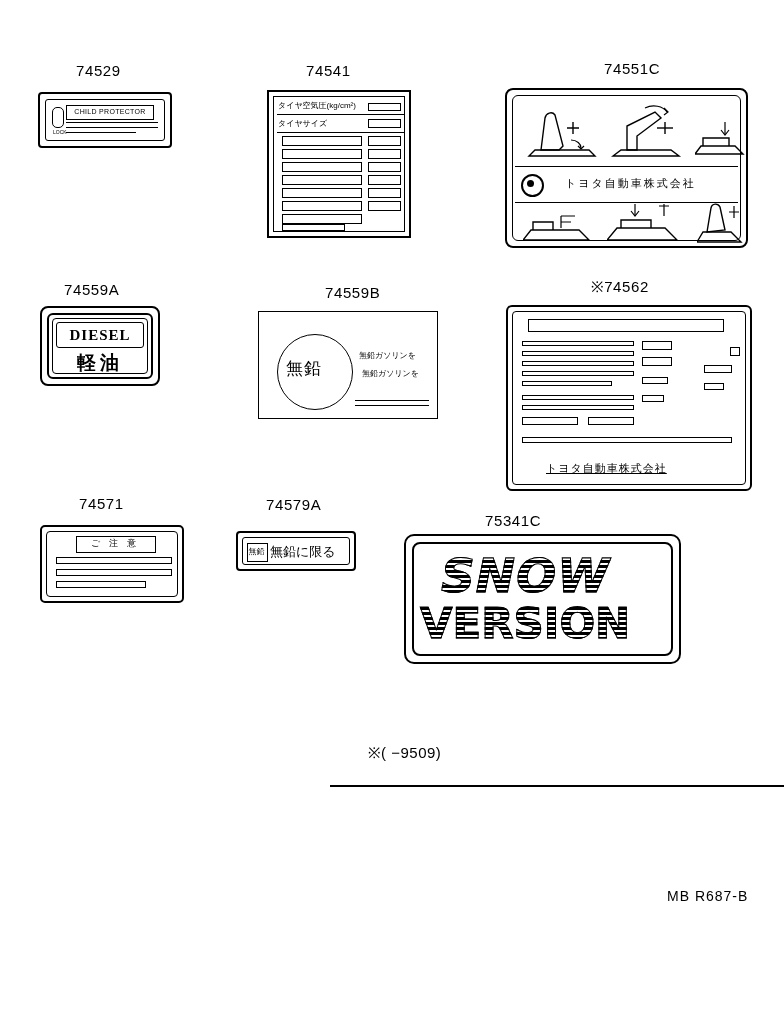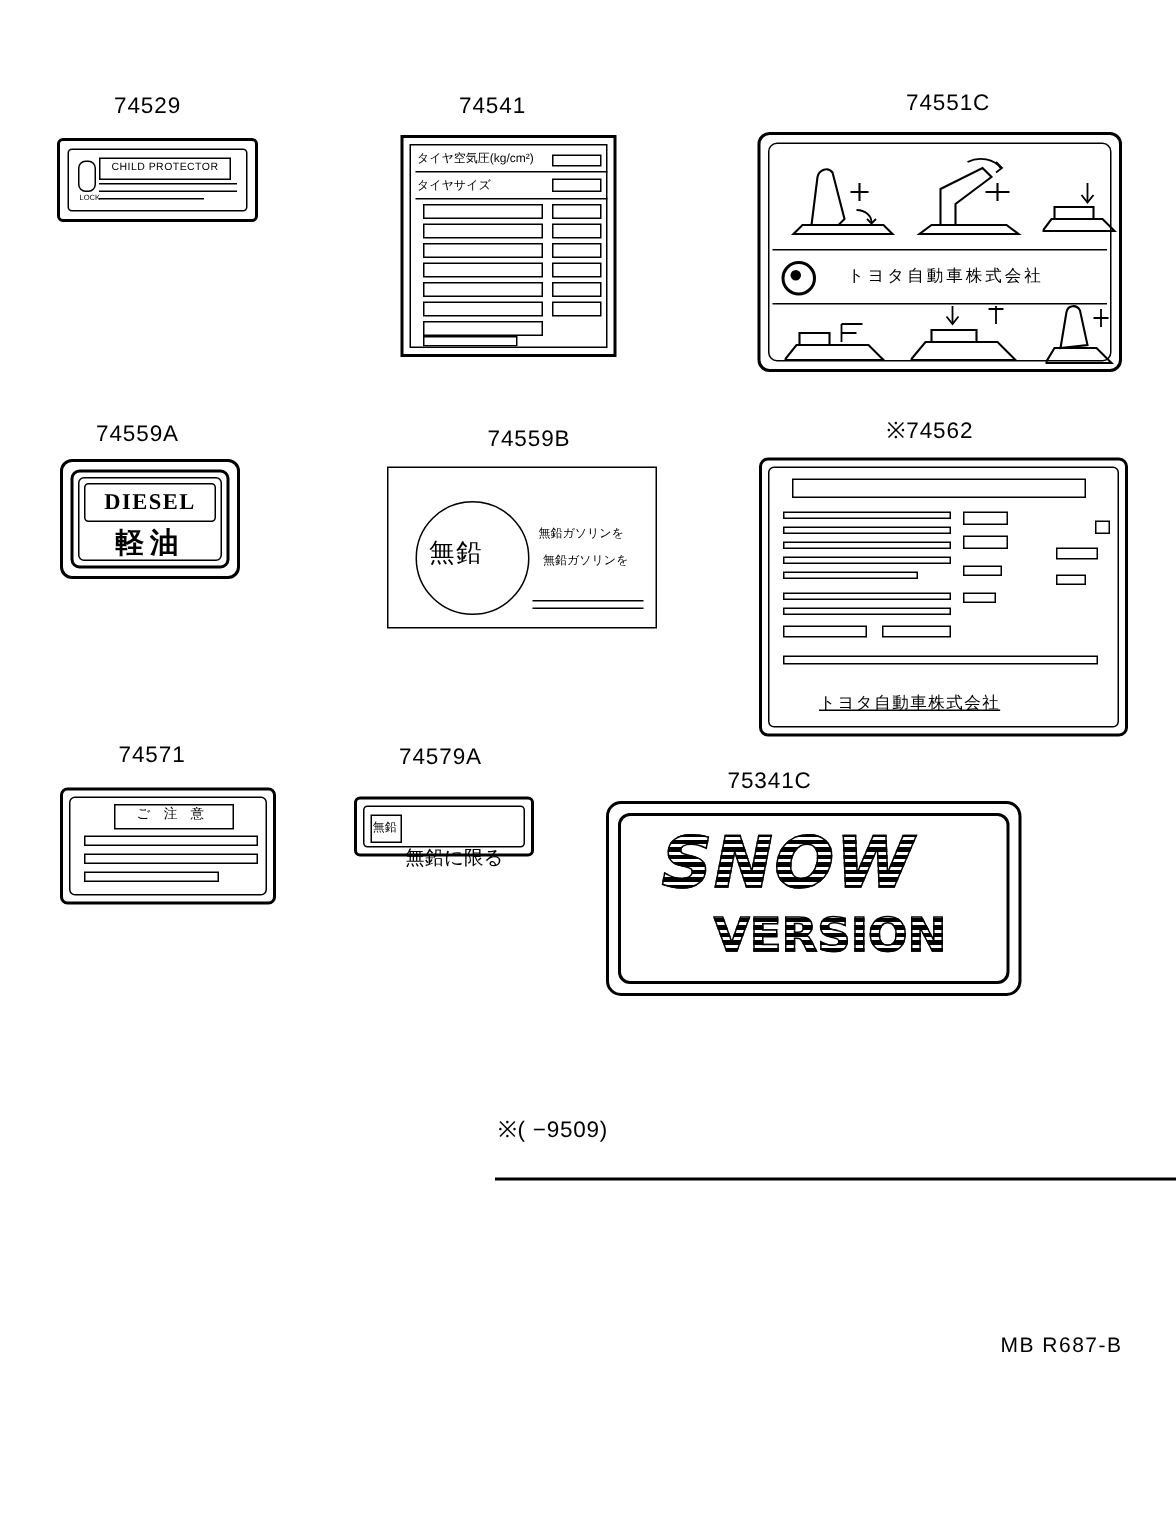--- a/index.html
+++ b/index.html
@@ -90,21 +90,21 @@
   
   #p74571 { left: 40px; top: 525px; width: 144px; height: 78px; border-radius: 5px; }
   #p74571 .in1 { position:absolute; left:4px; top:4px; right:4px; bottom:4px; border:1px solid #000; border-radius:4px; }
   #p74571 .cap { position:absolute; left:34px; top:9px; width:78px; height:15px; border:1px solid #000; }
   #p74571 .capt { position:absolute; left:34px; top:9px; width:78px; height:15px; font-family:"DejaVu Sans", sans-serif; font-size:9px; text-align:center; line-height:15px; letter-spacing:3px; }
   
   #p74579a { left: 236px; top: 531px; width: 120px; height: 40px; border-radius: 4px; }
   #p74579a .in1 { position:absolute; left:4px; top:4px; right:4px; bottom:4px; border:1px solid #000; border-radius:3px; }
   #p74579a .box { position:absolute; left:9px; top:10px; width:19px; height:17px; border:1px solid #000; }
   #p74579a .boxt { position:absolute; left:9px; top:10px; width:19px; height:17px; font-family:"DejaVu Sans", sans-serif; font-size:8px; text-align:center; line-height:17px; }
-  #p74579a .txt { position:absolute; left:32px; top:10px; font-family:"DejaVu Sans", sans-serif; font-size:13px; letter-spacing:0px;margin-top:20px; }
+  #p74579a .txt { position:absolute; left:32px; top:10px; font-family:"DejaVu Sans", sans-serif; font-size:13px; letter-spacing:0px; }
   
   #p75341 { left: 404px; top: 534px; width: 277px; height: 130px; border-radius: 10px; }
   #p75341 .in1 { position:absolute; left:6px; top:6px; right:6px; bottom:6px; border:2px solid #000; border-radius:8px; }
   #p75341 .snow, #p75341 .ver {
     position:absolute;
     font-family:"DejaVu Sans", sans-serif;
     font-weight:bold;
     color:#000;
     white-space:nowrap;
   }
@@ -116,36 +116,37 @@
     line-height:52px;
     text-align:center;
     -webkit-text-stroke: 1px #000;
     background: repeating-linear-gradient(to bottom, #000 0 3px, #fff 3px 5px);
     -webkit-background-clip: text;
     background-clip: text;
     color: transparent;
   }
   #p75341 .ver {
     left:14px; top:66px; width:211px;
-    font-size:31px;
+    font-size:42px;
     letter-spacing:0px;
     line-height:44px;
-    text-align:right;
+    text-align:left;
     background: repeating-linear-gradient(to bottom, #000 0 3px, #fff 3px 5px);
     -webkit-background-clip: text;
     background-clip: text;
     color: transparent;
     -webkit-text-stroke: 1px #000;
   }
   
   .note {
     position:absolute;
     font-size:15px;
     letter-spacing:0.5px;
     white-space:nowrap;
+    margin-left:36px;
   }
   #noteline { position:absolute; left:330px; top:785px; width:454px; height:2px; background:#000; }
   #mbcode { position:absolute; left:667px; top:888px; font-size:14px; letter-spacing:1px; }
 </style>
 </head>
 <body>
 
 <div class="canvas">
 
   <div class="partnum" style="left:76px; top:62px;">74529</div>

